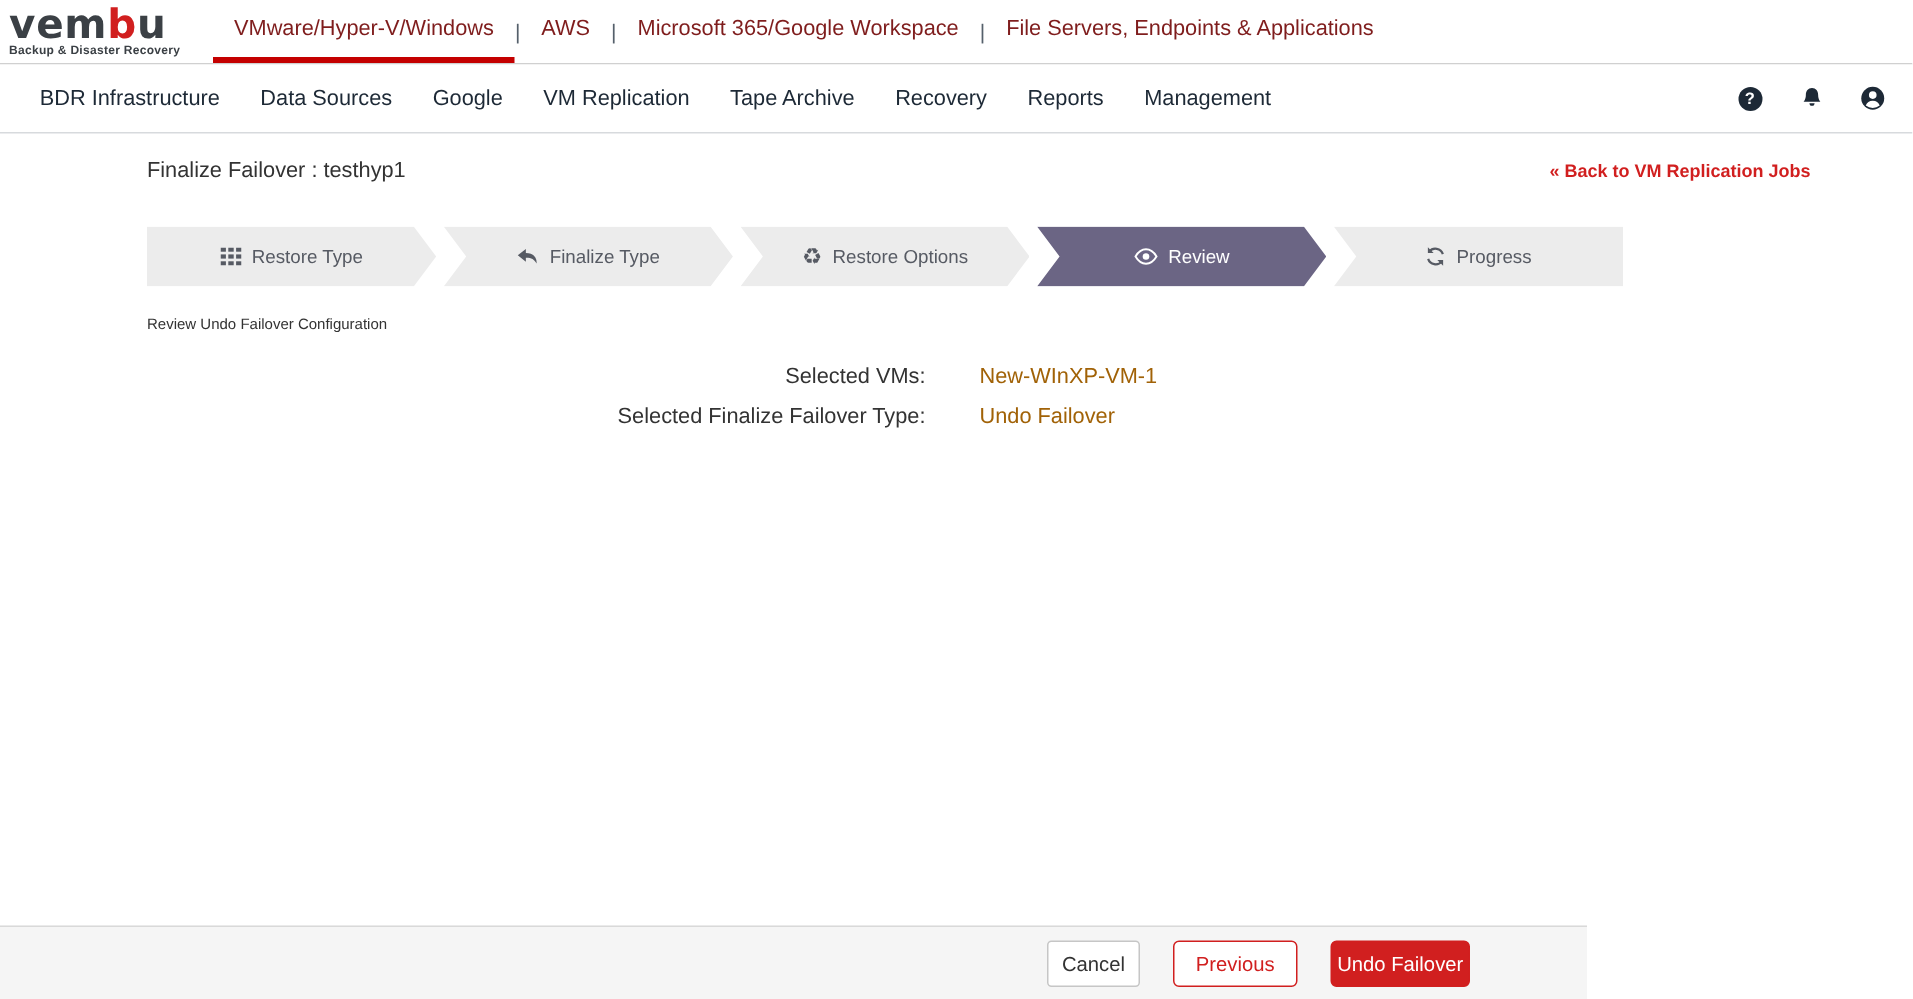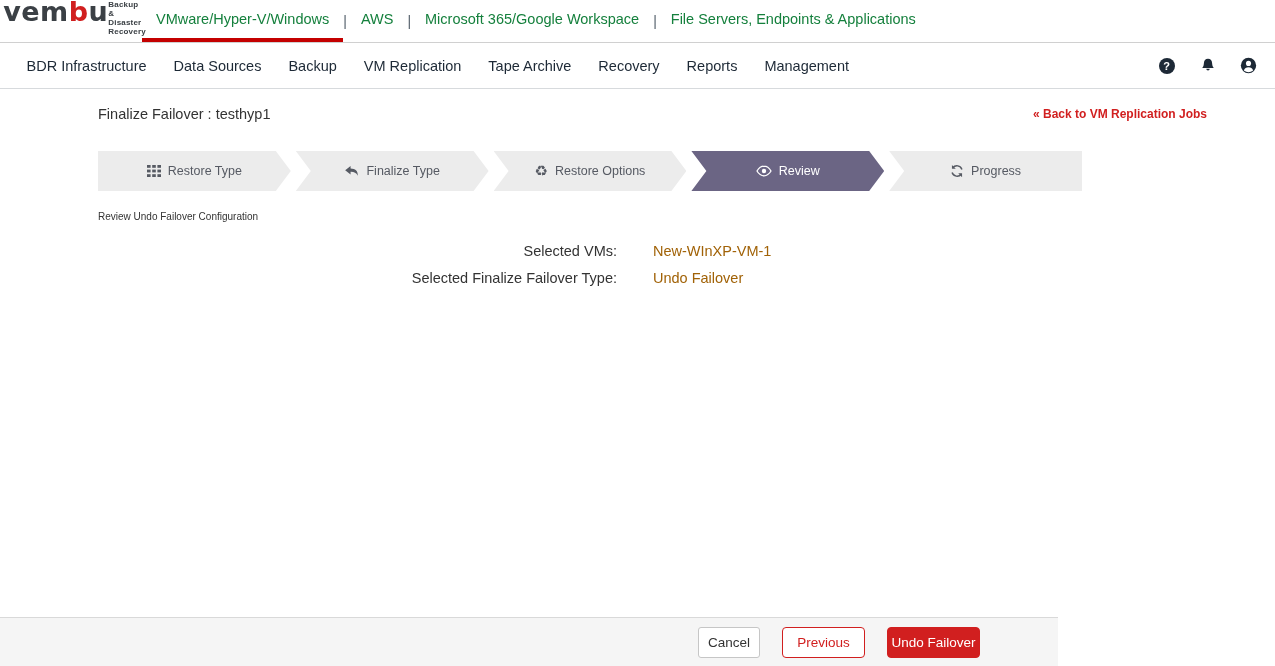--- a/index.html
+++ b/index.html
@@ -1,26 +1,26 @@
 <!DOCTYPE html>
 <html><head>
 <meta charset="utf-8">
 <style>
   * { margin:0; padding:0; box-sizing:border-box; }
   html,body { width:1275px; height:666px; overflow:hidden; background:#fff;
     font-family:"Liberation Sans","DejaVu Sans",sans-serif; color:#2a3138; }
 
   
   .topbar { height:43px; display:flex; align-items:stretch; border-bottom:1px solid #d0d0d0; background:#fff; }
-  .logo-block { width:130px; padding-left:19px; display:flex; flex-direction:row; justify-content:center; }
+  .logo-block { width:130px; padding-left:6px; display:flex; flex-direction:column; justify-content:center; }
   .logo-text { font-size:27px; font-weight:700; letter-spacing:0.5px; color:#3b4045; line-height:24px; font-family:"DejaVu Sans",sans-serif; }
   .logo-text .accent { color:#d11f1f; }
   .logo-tagline { font-size:8px; font-weight:700; color:#3b4045; letter-spacing:0.2px; }
   .product-tabs { display:flex; align-items:stretch; margin-left:12px; }
-  .ptab { display:flex; align-items:center; padding:0 14px; font-size:14.5px; color:#15803d;
+  .ptab { display:flex; align-items:center; padding:0 14px; font-size:14.5px; color:#7f1d1d;
     border-bottom:4px solid transparent; cursor:pointer; }
   .ptab.active { border-bottom-color:#c40000; }
   .psep { display:flex; align-items:center; color:#55606b; font-size:14px; }
 
   
   .mainnav { height:46px; display:flex; align-items:center; border-bottom:1px solid #d7dadd; background:#fff; }
   .server-block { width:126px; text-align:center; line-height:15px; }
   .server-block .suite { font-size:12px; font-weight:700; color:#1d2936; }
   .server-block .server { font-size:13px; color:#1d2936; }
   .nav-items { display:flex; align-items:center; margin-left:13px; }
@@ -82,21 +82,21 @@
     <div class="ptab">Microsoft 365/Google Workspace</div>
     <div class="psep">|</div>
     <div class="ptab">File Servers, Endpoints &amp; Applications</div>
   </div>
 </div>
 
 <div class="mainnav">
   <div class="nav-items">
     <div class="nav-item">BDR Infrastructure</div>
     <div class="nav-item">Data Sources</div>
-    <div class="nav-item">Backup</div>
+    <div class="nav-item">Google</div>
     <div class="nav-item">VM Replication</div>
     <div class="nav-item">Tape Archive</div>
     <div class="nav-item">Recovery</div>
     <div class="nav-item">Reports</div>
     <div class="nav-item">Management</div>
   </div>
   <div class="nav-right">
     <div class="nav-icon">
       <div class="help-circle">?</div>
     </div>

